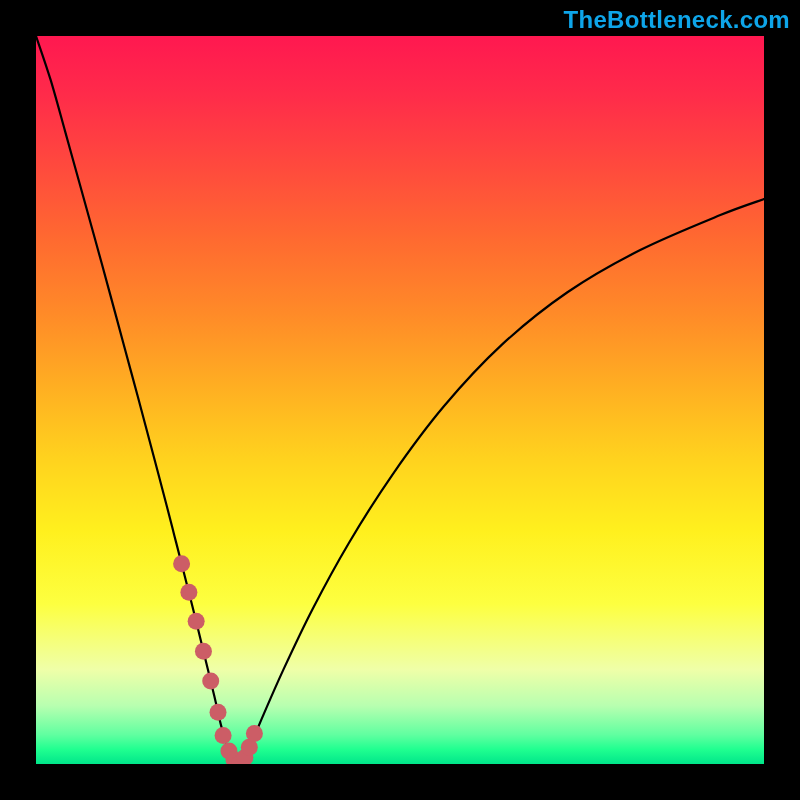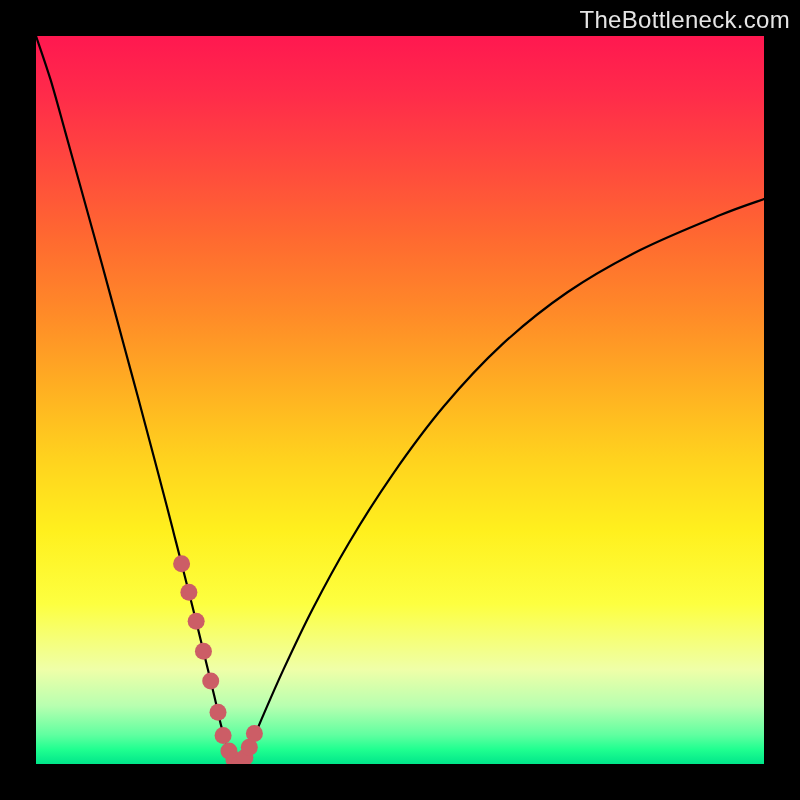--- a/index.html
+++ b/index.html
@@ -40,23 +40,23 @@
       #b8ffb0 92%,
       #60ffa0 96%,
       #20ff90 98%,
       #00e68a 100%
     );
   }
   .watermark {
     position: absolute;
     top: 6px;
     right: 10px;
-    color: #e5e5e5;
+    color: #0ea5e9;
     font-size: 24px;
-    font-weight: 400;
+    font-weight: 700;
     letter-spacing: 0.3px;
     z-index: 50;
   }
   svg.curve {
     position: absolute;
     left: 0;
     top: 0;
     width: 100%;
     height: 100%;
   }

